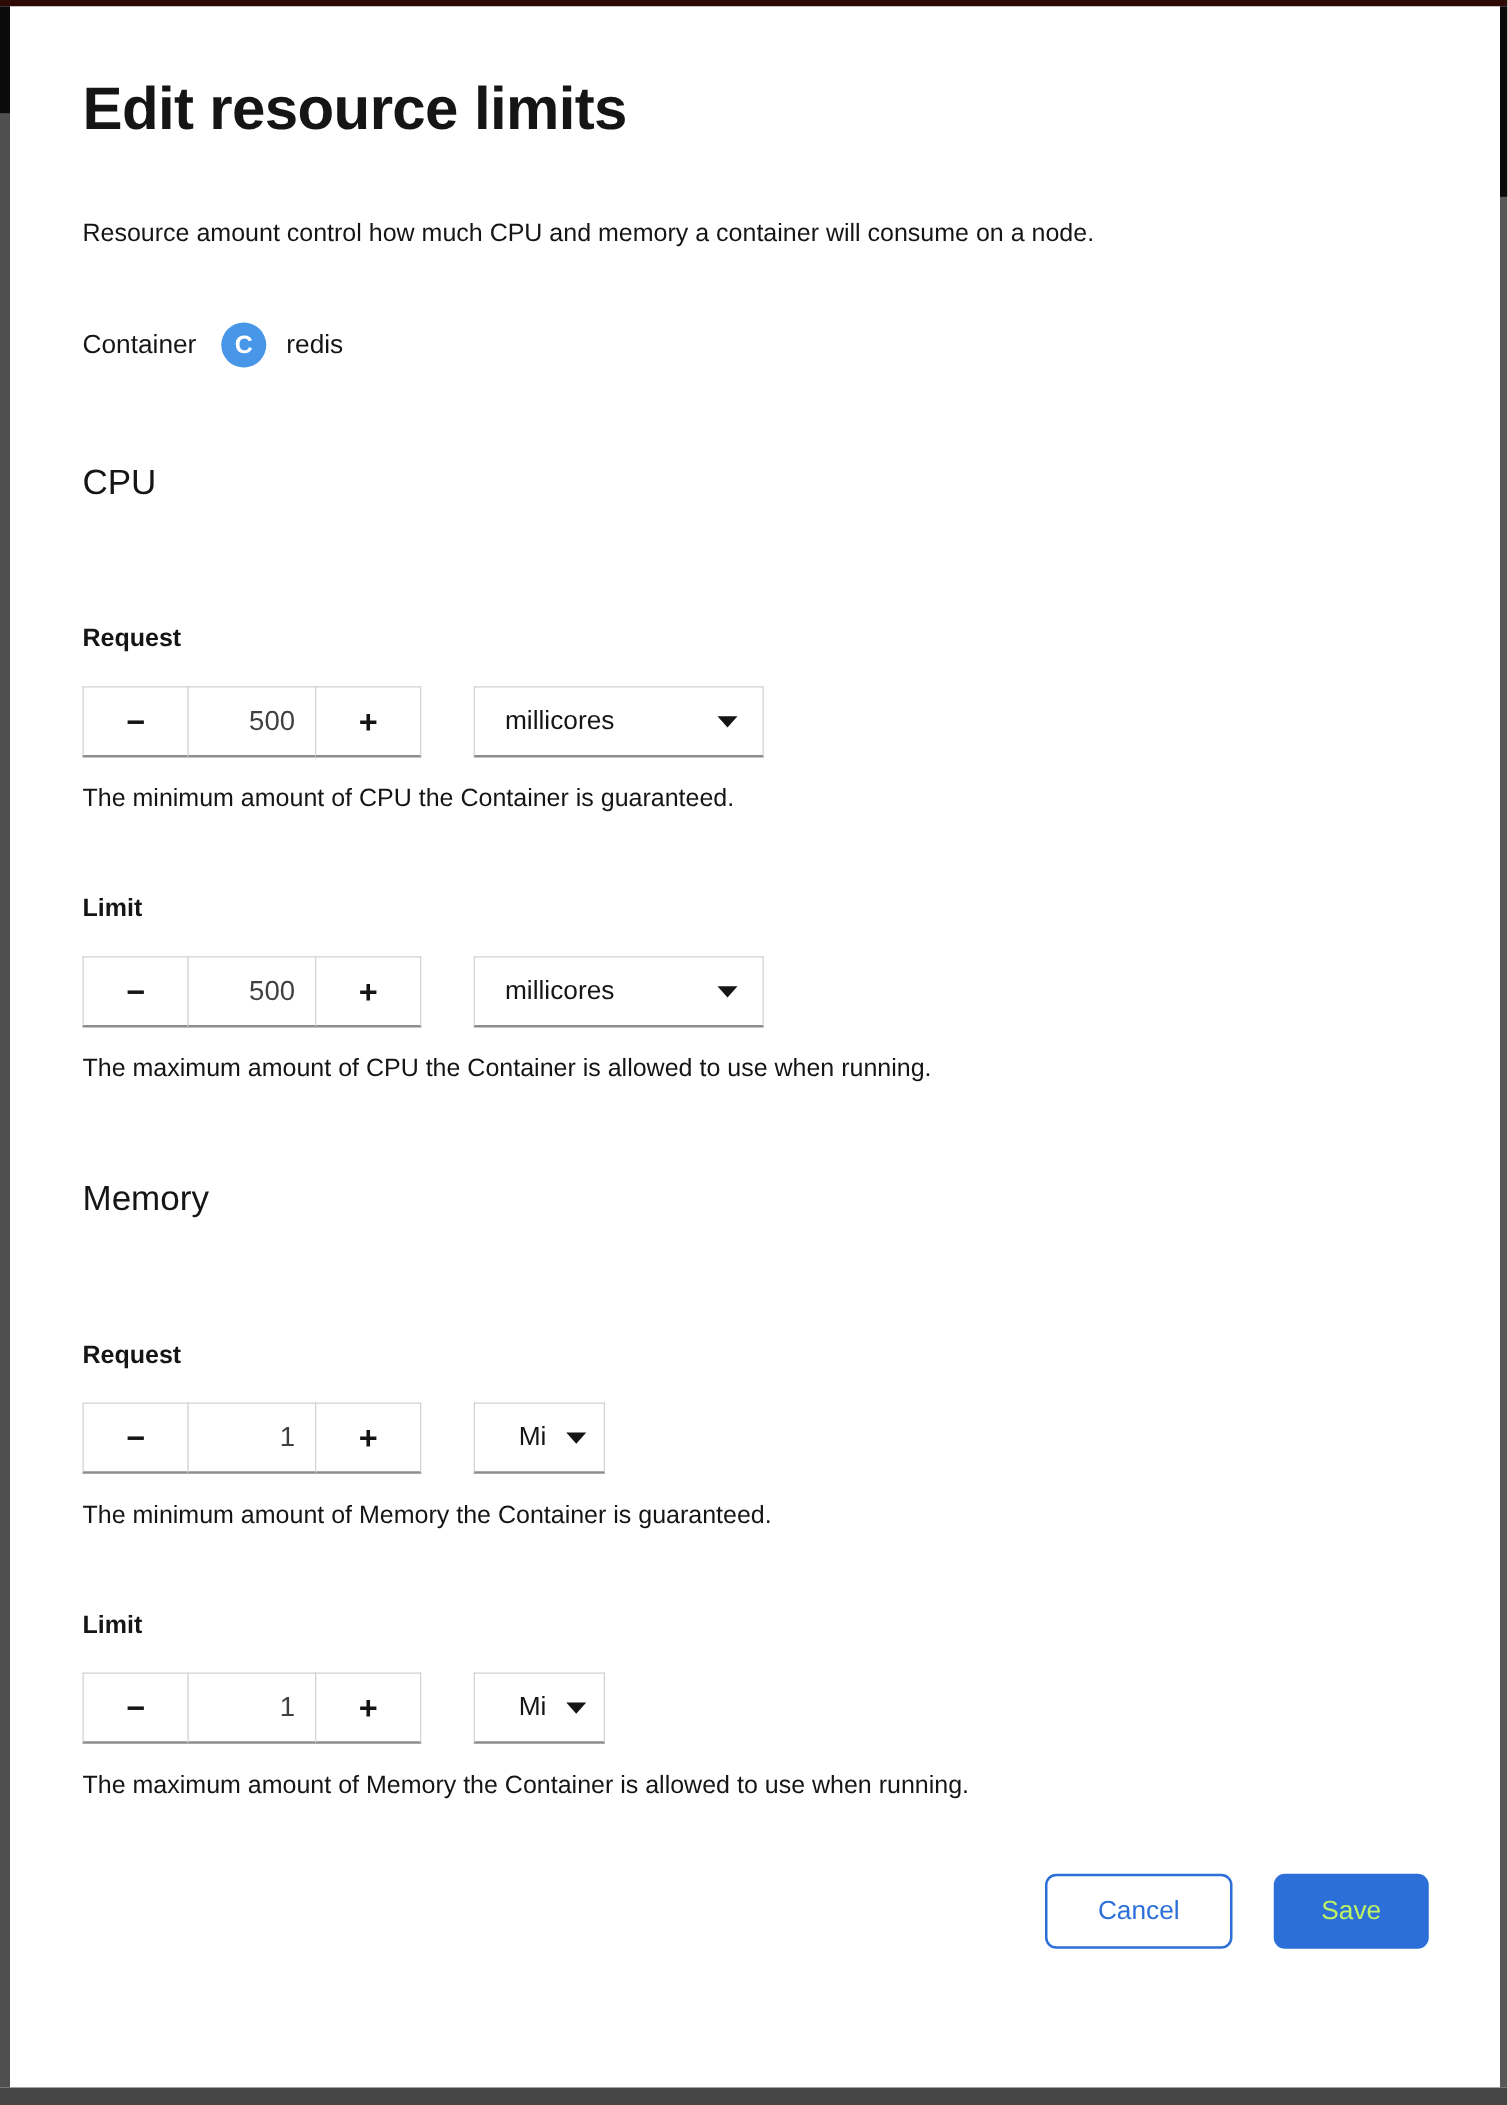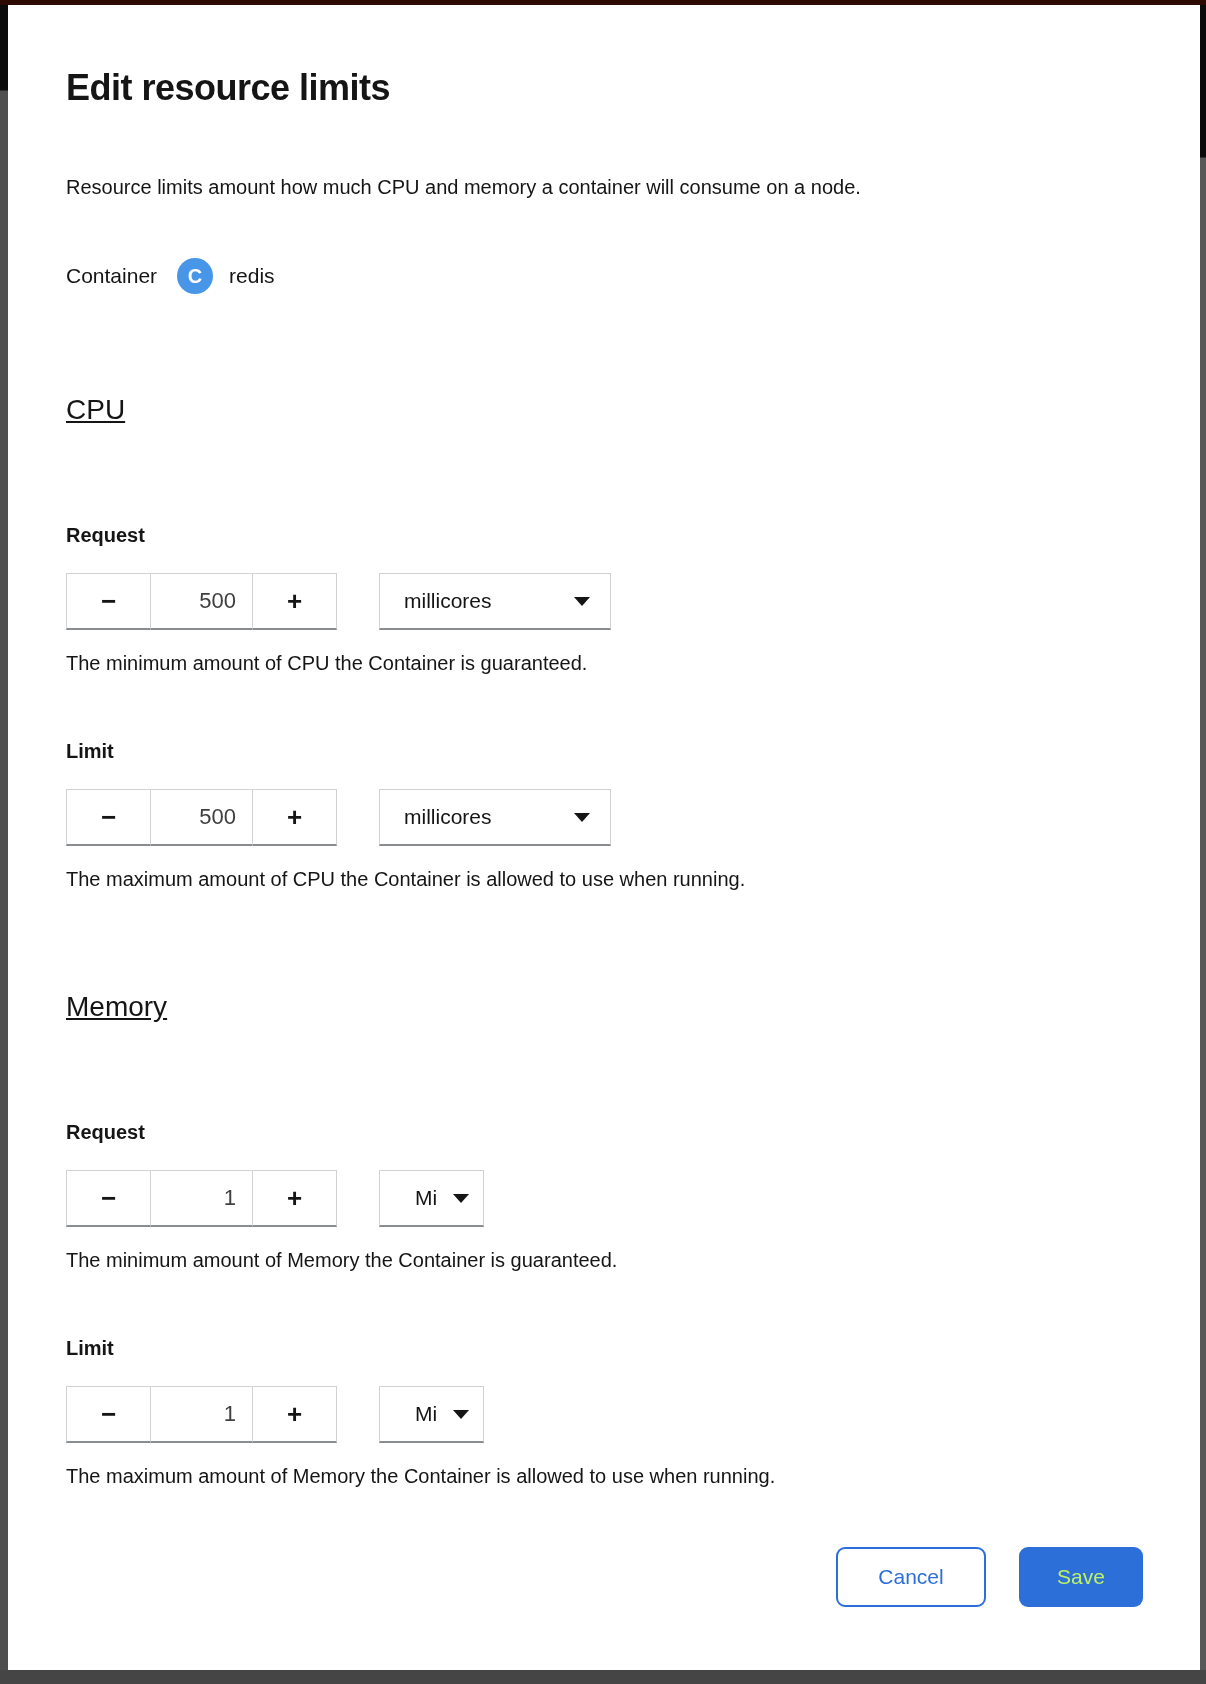--- a/index.html
+++ b/index.html
@@ -19,42 +19,42 @@
                  background:linear-gradient(to bottom, #0b0b0b 0px, #0b0b0b 152px, #585858 153px, #585858 100%); z-index:5; }
   .edge-bottom { position:absolute; left:0; top:1670px; width:1206px; height:14px; background:#454545; z-index:5; }
 
   .modal {
     position:absolute; left:8px; top:5px; width:1192px; height:1665px;
     background:#ffffff;
     padding:0 57px 0 58px;
   }
   .modal-title {
     margin-top:58px;
-    font-size:36px; line-height:49px; font-weight:700;
+    font-size:48px; line-height:49px; font-weight:700;
     letter-spacing:-0.5px;
   }
   .modal-desc {
     margin-top:61px;
     font-size:20px; line-height:28px;
   }
   .container-row {
     margin-top:55px;
     display:flex; align-items:center; height:40px;
     font-size:21px;
   }
   .badge {
     width:36px; height:36px; border-radius:50%;
     background:var(--badge, #4796e8);
     color:#ffffff; font-size:20px; font-weight:700;
     display:flex; align-items:center; justify-content:center;
     margin:0 16px 0 20px;
   }
   .section-heading {
-    margin-top:96px;
-    font-size:28px; line-height:36px; font-weight:400;text-decoration:underline;
+    margin-top:72px;
+    font-size:28px; line-height:36px; font-weight:400;
   }
   .field-label {
     margin-top:94px;
     font-size:20px; line-height:26px; font-weight:700;
   }
   .field-label.tight { margin-top:61px; }
   .field-row { margin-top:25px; display:flex; align-items:flex-start; }
   .number-group { display:flex; }
   .num-btn {
     width:85px; height:57px;
@@ -125,21 +125,21 @@
 
 <div class="edge-top"></div>
 <div class="edge-left"></div>
 <div class="edge-right"></div>
 <div class="edge-bottom"></div>
 
 <div class="modal">
 
   <h1 class="modal-title">Edit resource limits</h1>
 
-  <p class="modal-desc">Resource limits amount how much CPU and memory a container will consume on a node.</p>
+  <p class="modal-desc">Resource amount control how much CPU and memory a container will consume on a node.</p>
 
   <div class="container-row">
     <span>Container</span>
     <span class="badge">C</span>
     <span>redis</span>
   </div>
 
   <h2 class="section-heading">CPU</h2>
 
   <div class="field-label">Request</div>

